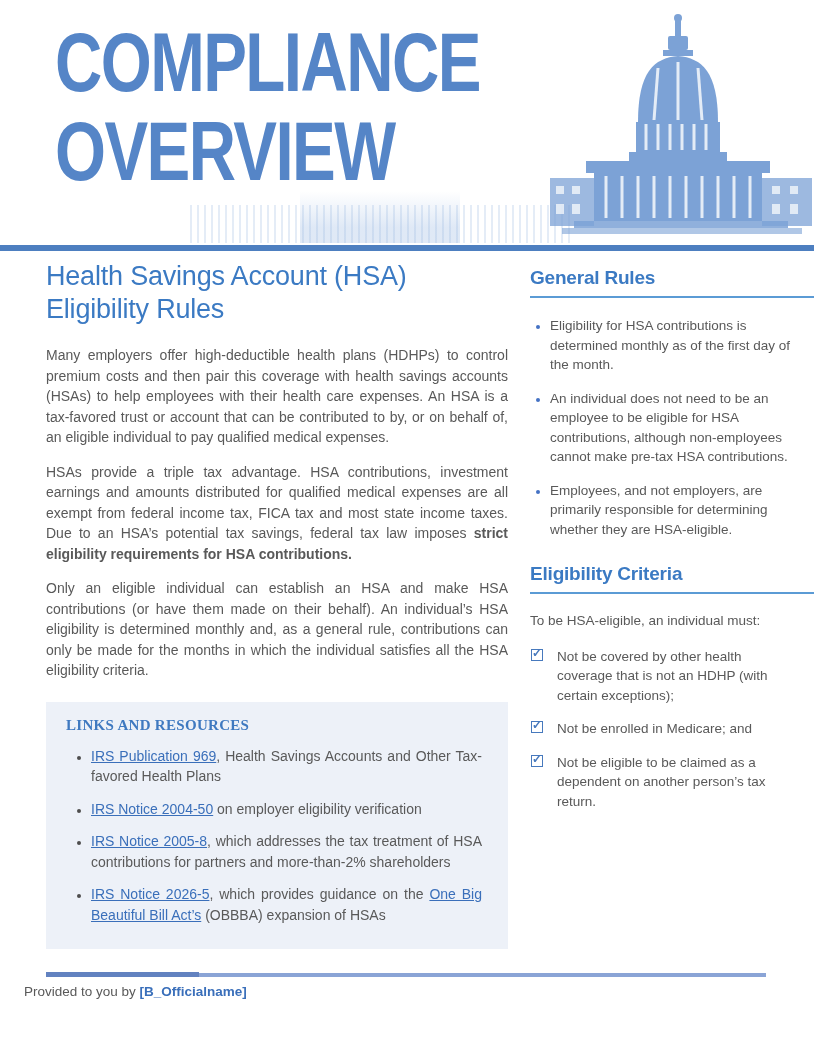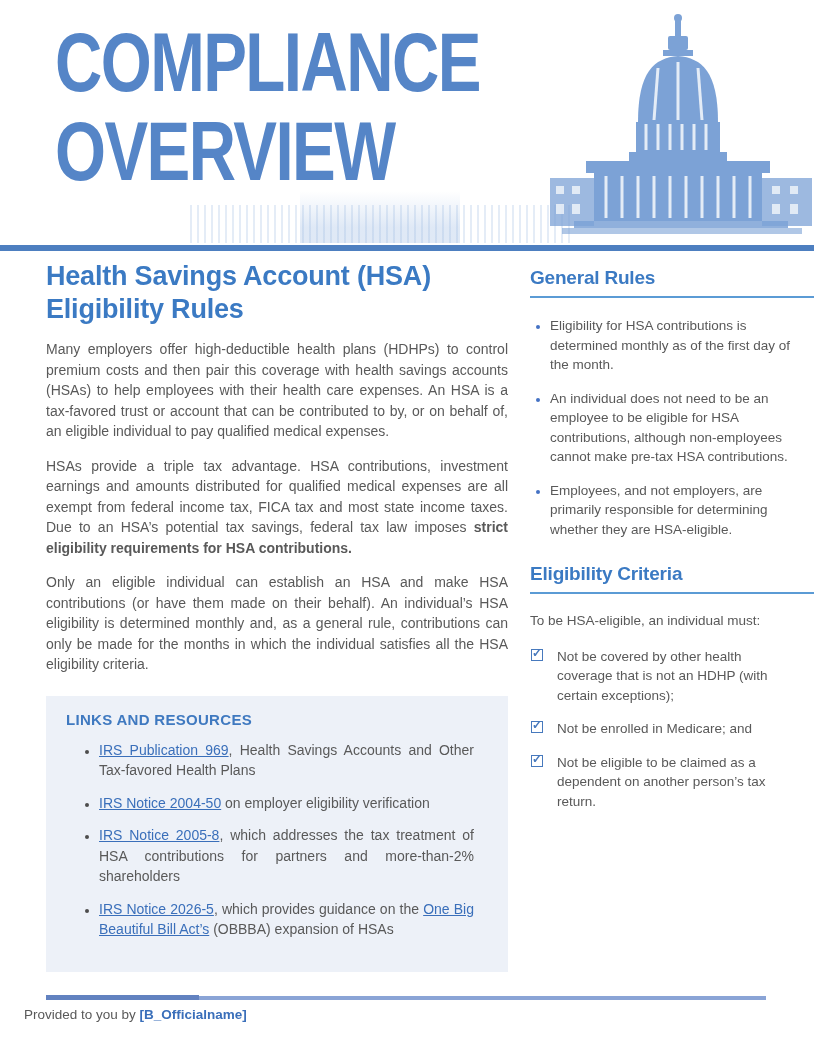--- a/index.html
+++ b/index.html
@@ -38,44 +38,45 @@
   .band { height: 6px; background: #4d7fc0; }
 
   
   .main { display: flex; padding-left: 46px; }
   .leftcol { width: 462px; margin-right: 22px; flex: none; }
   .rightcol { flex: 1; min-width: 0; }
 
   
   .article-title {
     margin-top: 9px;
-    font-size: 27px; line-height: 33px; font-weight: 700;
+    font-size: 27px; line-height: 33px; font-weight: 400;
     color: #3b7ac3;
     letter-spacing: -0.2px;
-    margin-bottom: 13px;
+    margin-bottom: 19px;
   }
   .leftcol p.body {
     font-size: 14px; line-height: 20.5px; color: #595959;
     text-align: justify;
     margin-bottom: 14px;
   }
   .rt-bold { font-weight: 700; }
   .rt-link { color: #3a6fba; text-decoration: underline; cursor: pointer; }
 
   .links-box {
     margin-top: 21px;
     background: #edf1f8;
     padding: 15px 22px 20px 20px;
   }
   .links-box-title {
     font-size: 15px; font-weight: 700; color: #3f79c0;
     letter-spacing: .3px;
     margin-bottom: 8px;
-  }
-  .links-box ul { margin: 12px; padding-left: 21px; }
+    font-family: Liberation Serif, serif;
+  }
+  .links-box ul { margin: 4px; padding-left: 21px; }
   .links-box li {
     margin-top: 12px;
     font-size: 14px; line-height: 20.5px; color: #595959;
     text-align: justify;
   }
   .links-box li::marker { color: #4d4d4d; font-size: 12px; }
 
   
   .sidebar-heading {
     margin-top: 16px;

